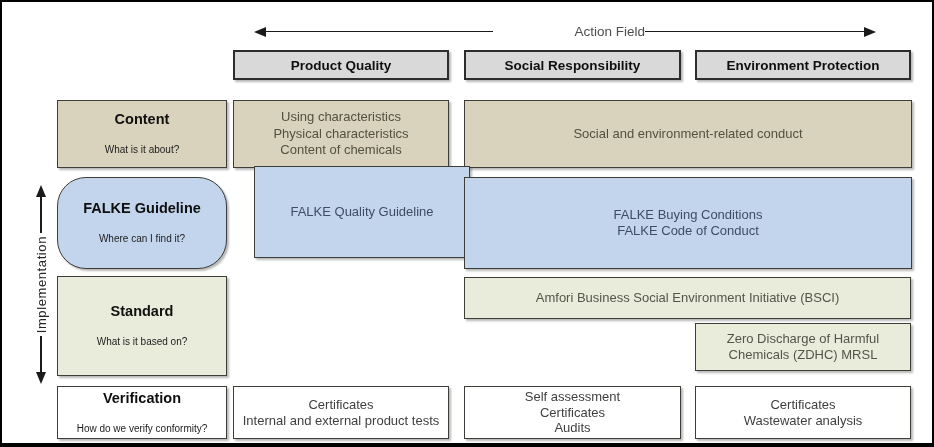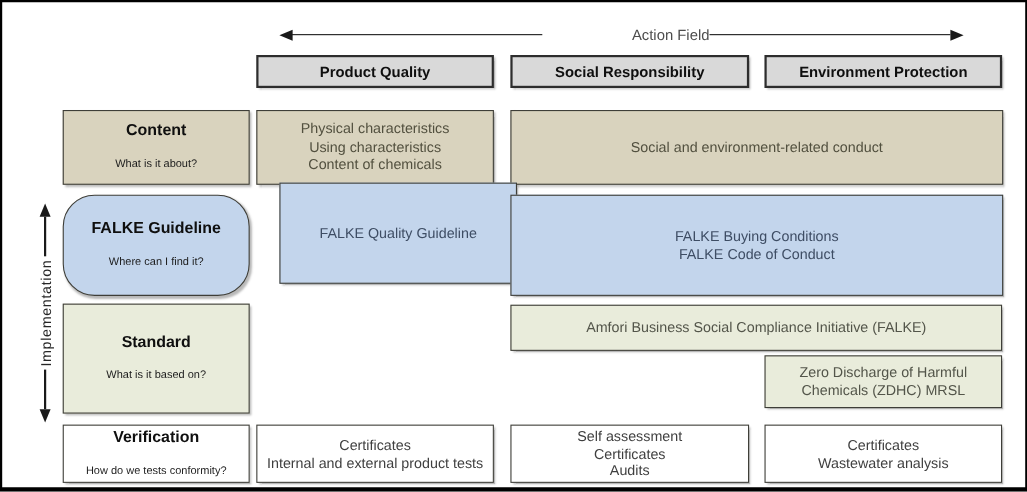--- a/index.html
+++ b/index.html
@@ -85,42 +85,42 @@
   <div class="box cell blue rowhead" style="left:55px; top:175px; width:170px; height:92px;border-radius:29px;">
     <div class="title" style="color:#0f0f0f;">FALKE Guideline</div>
     <div class="sub">Where can I find it?</div>
   </div>
   <div class="box cell green rowhead" style="left:55px; top:274px; width:170px; height:100px;">
     <div class="title">Standard</div>
     <div class="sub">What is it based on?</div>
   </div>
   <div class="box cell white rowhead" style="left:55px; top:384px; width:170px; height:53px;">
     <div class="title">Verification</div>
-    <div class="sub">How do we tests conformity?</div>
+    <div class="sub">How do we verify conformity?</div>
   </div>
 
   <div class="box cell tan" style="left:231px; top:98px; width:216px; height:68px;">
+    <div>Using characteristics</div>
     <div>Physical characteristics</div>
-    <div>Using characteristics</div>
     <div>Content of chemicals</div>
   </div>
   <div class="box cell tan" style="left:462px; top:98px; width:448px; height:68px;">
     <div>Social and environment-related conduct</div>
   </div>
 
   <div class="box cell blue" style="left:231px; top:164px; width:216px; height:92px;margin-left:21px;">
     <div>FALKE Quality Guideline</div>
   </div>
   <div class="box cell blue" style="left:462px; top:175px; width:448px; height:92px;">
     <div>FALKE Buying Conditions</div>
     <div>FALKE Code of Conduct</div>
   </div>
 
   <div class="box cell green" style="left:462px; top:275px; width:447px; height:42px;">
-    <div>Amfori Business Social Compliance Initiative (FALKE)</div>
+    <div>Amfori Business Social Environment Initiative (BSCI)</div>
   </div>
   <div class="box cell green" style="left:693px; top:321px; width:216px; height:48px;">
     <div>Zero Discharge of Harmful</div>
     <div>Chemicals (ZDHC) MRSL</div>
   </div>
 
   <div class="box cell white" style="left:231px; top:384px; width:216px; height:53px; line-height:1.2;">
     <div>Certificates</div>
     <div>Internal and external product tests</div>
   </div>

